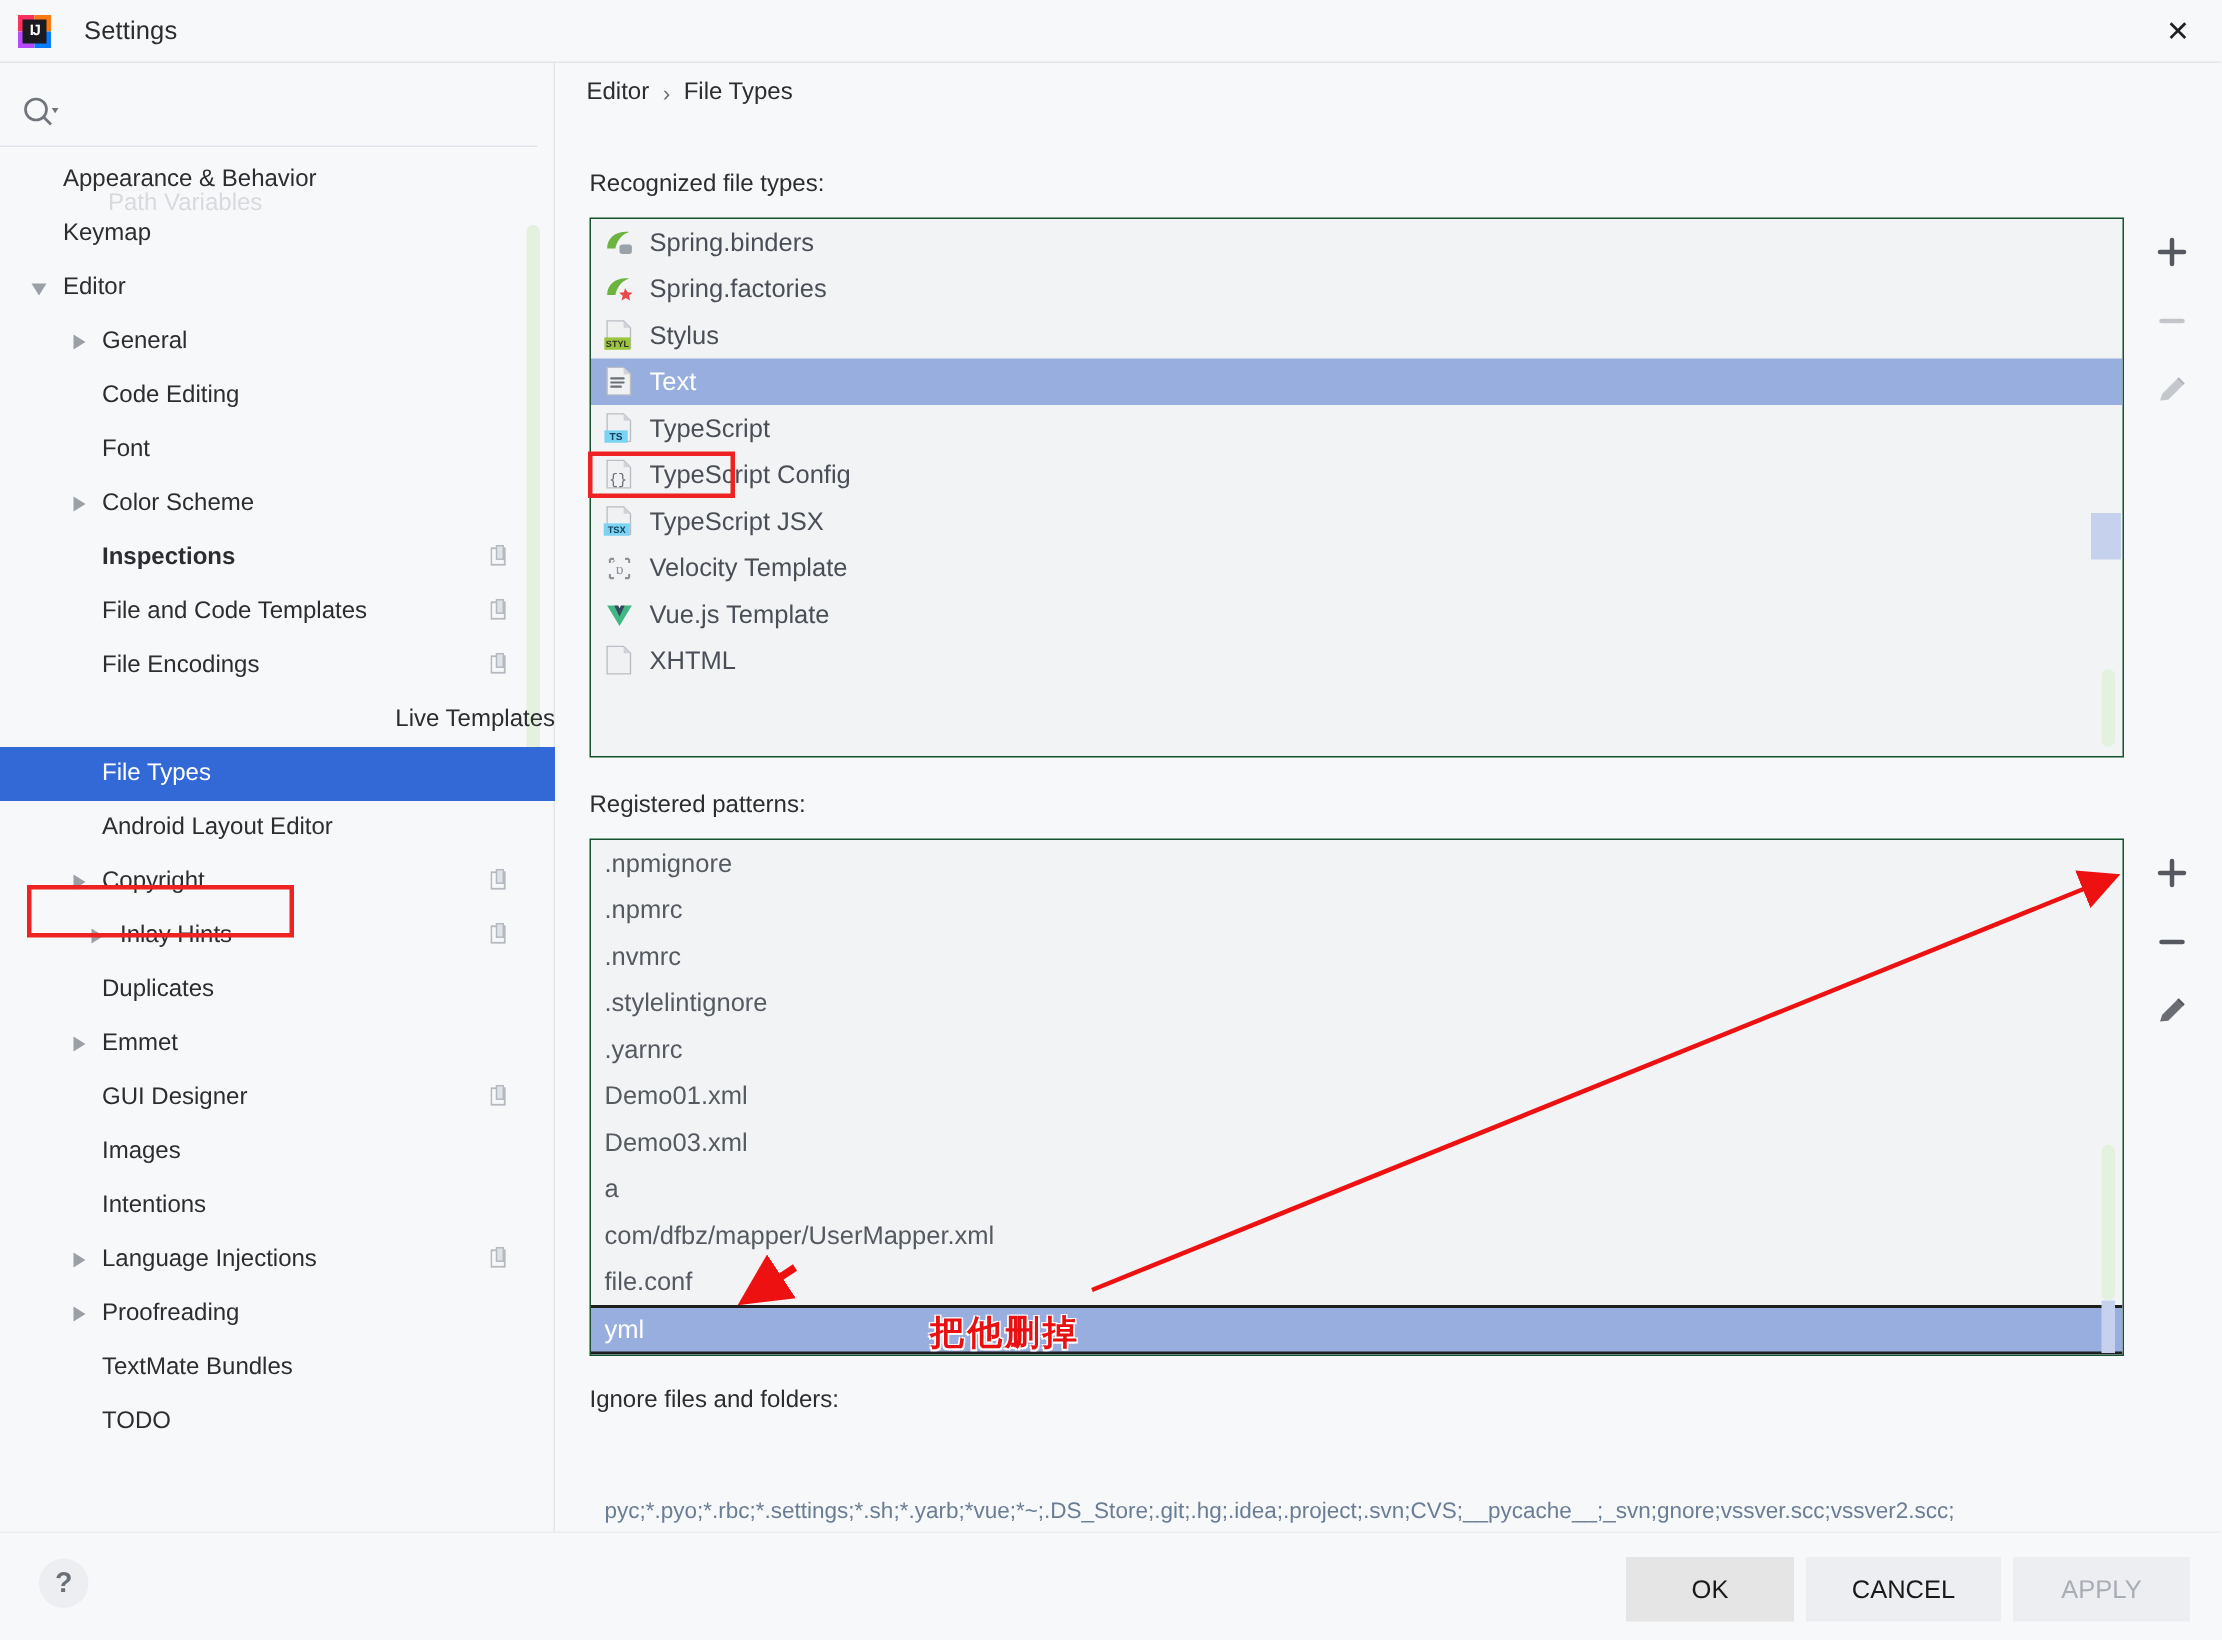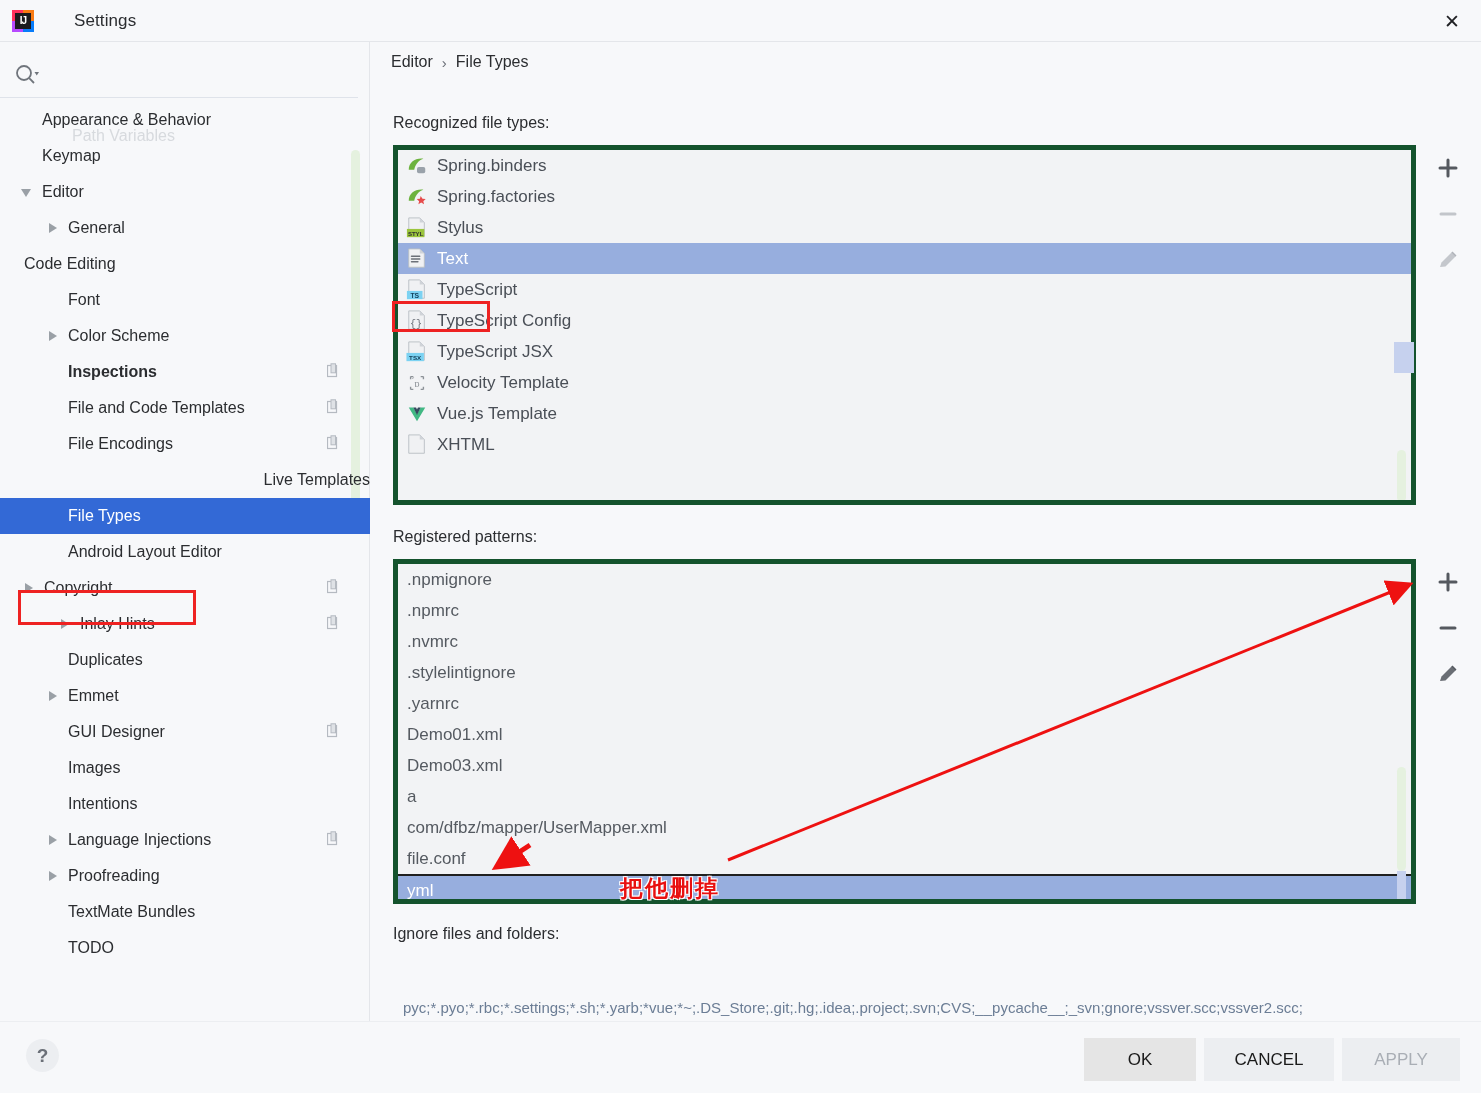--- a/index.html
+++ b/index.html
@@ -18,21 +18,21 @@
 
   
   .titlebar {
     position: absolute; left: 0; top: 0;
     width: 1481px; height: 42px;
     background: #f7f8fa;
     border-bottom: 1px solid #e4e6ea;
     display: flex; align-items: center;
   }
   .title-icon {
-    width: 38px; height: 22px; margin-left: 12px; margin-right: 24px;
+    width: 38px; height: 22px; margin-left: 12px; margin-right: 6px;
     position: relative; flex: none;
   }
   .title-icon .q1, .title-icon .q2, .title-icon .q3, .title-icon .q4 {
     position: absolute; width: 11px; height: 11px;
   }
   .title-icon .q1 { left:0; top:0; background:#fe315d; }
   .title-icon .q2 { left:11px; top:0; background:#f97a12; }
   .title-icon .q3 { left:0; top:11px; background:#b74aff; }
   .title-icon .q4 { left:11px; top:11px; background:#087cfa; }
   .title-icon .blk {
@@ -143,21 +143,21 @@
 
   .section-label {
     position: absolute;
     font-size: 16px; color: #2b2d30;
   }
 
   
   .list-box {
     position: absolute;
     background: #f2f3f5;
-    border: 5px solid #14532d;
+    border: 1px solid #14532d;
     overflow: hidden;
   }
   .ft-list { left: 22px; top: 103px; width: 1023px; height: 360px; }
   .pt-list { left: 22px; top: 517px; width: 1023px; height: 345px; }
 
   .ft-row {
     height: 31px; display: flex; align-items: center;
     font-size: 17px; color: #4a4f57; padding-left: 7px;
     white-space: nowrap;
   }
@@ -297,21 +297,21 @@
             <span>Keymap</span>
           </div>
           <div class="tree-item" style="padding-left: 18px;">
             <span class="tw down"></span>
             <span>Editor</span>
           </div>
           <div class="tree-item" style="padding-left: 44px;">
             <span class="tw right"></span>
             <span>General</span>
           </div>
-          <div class="tree-item" style="">
+          <div class="tree-item" style="padding-left: 44px;">
             <span class="tw"></span>
             <span>Code Editing</span>
           </div>
           <div class="tree-item" style="padding-left: 44px;">
             <span class="tw"></span>
             <span>Font</span>
           </div>
           <div class="tree-item" style="padding-left: 44px;">
             <span class="tw right"></span>
             <span>Color Scheme</span>
@@ -345,21 +345,21 @@
             <span>Live Templates</span>
           </div>
           <div class="tree-item selected" style="padding-left: 44px;">
             <span class="tw"></span>
             <span>File Types</span>
           </div>
           <div class="tree-item" style="padding-left: 44px;">
             <span class="tw"></span>
             <span>Android Layout Editor</span>
           </div>
-          <div class="tree-item" style="padding-left: 20px;">
+          <div class="tree-item" style="padding-left: 44px;">
             <span class="tw right"></span>
             <span>Copyright</span>
             <span class="copy-badge"><svg width="15" height="15" viewBox="0 0 15 15">
                 <rect x="0.5" y="2.5" width="9" height="11" fill="none" stroke="#b5bac1" stroke-width="1.2"></rect>
                 <rect x="4" y="0.8" width="4.5" height="9" fill="#dfe2e6" stroke="#b5bac1" stroke-width="1"></rect>
               </svg></span>
           </div>
           <div class="tree-item" style="padding-left: 56px;">
             <span class="tw right"></span>
             <span>Inlay Hints</span>

